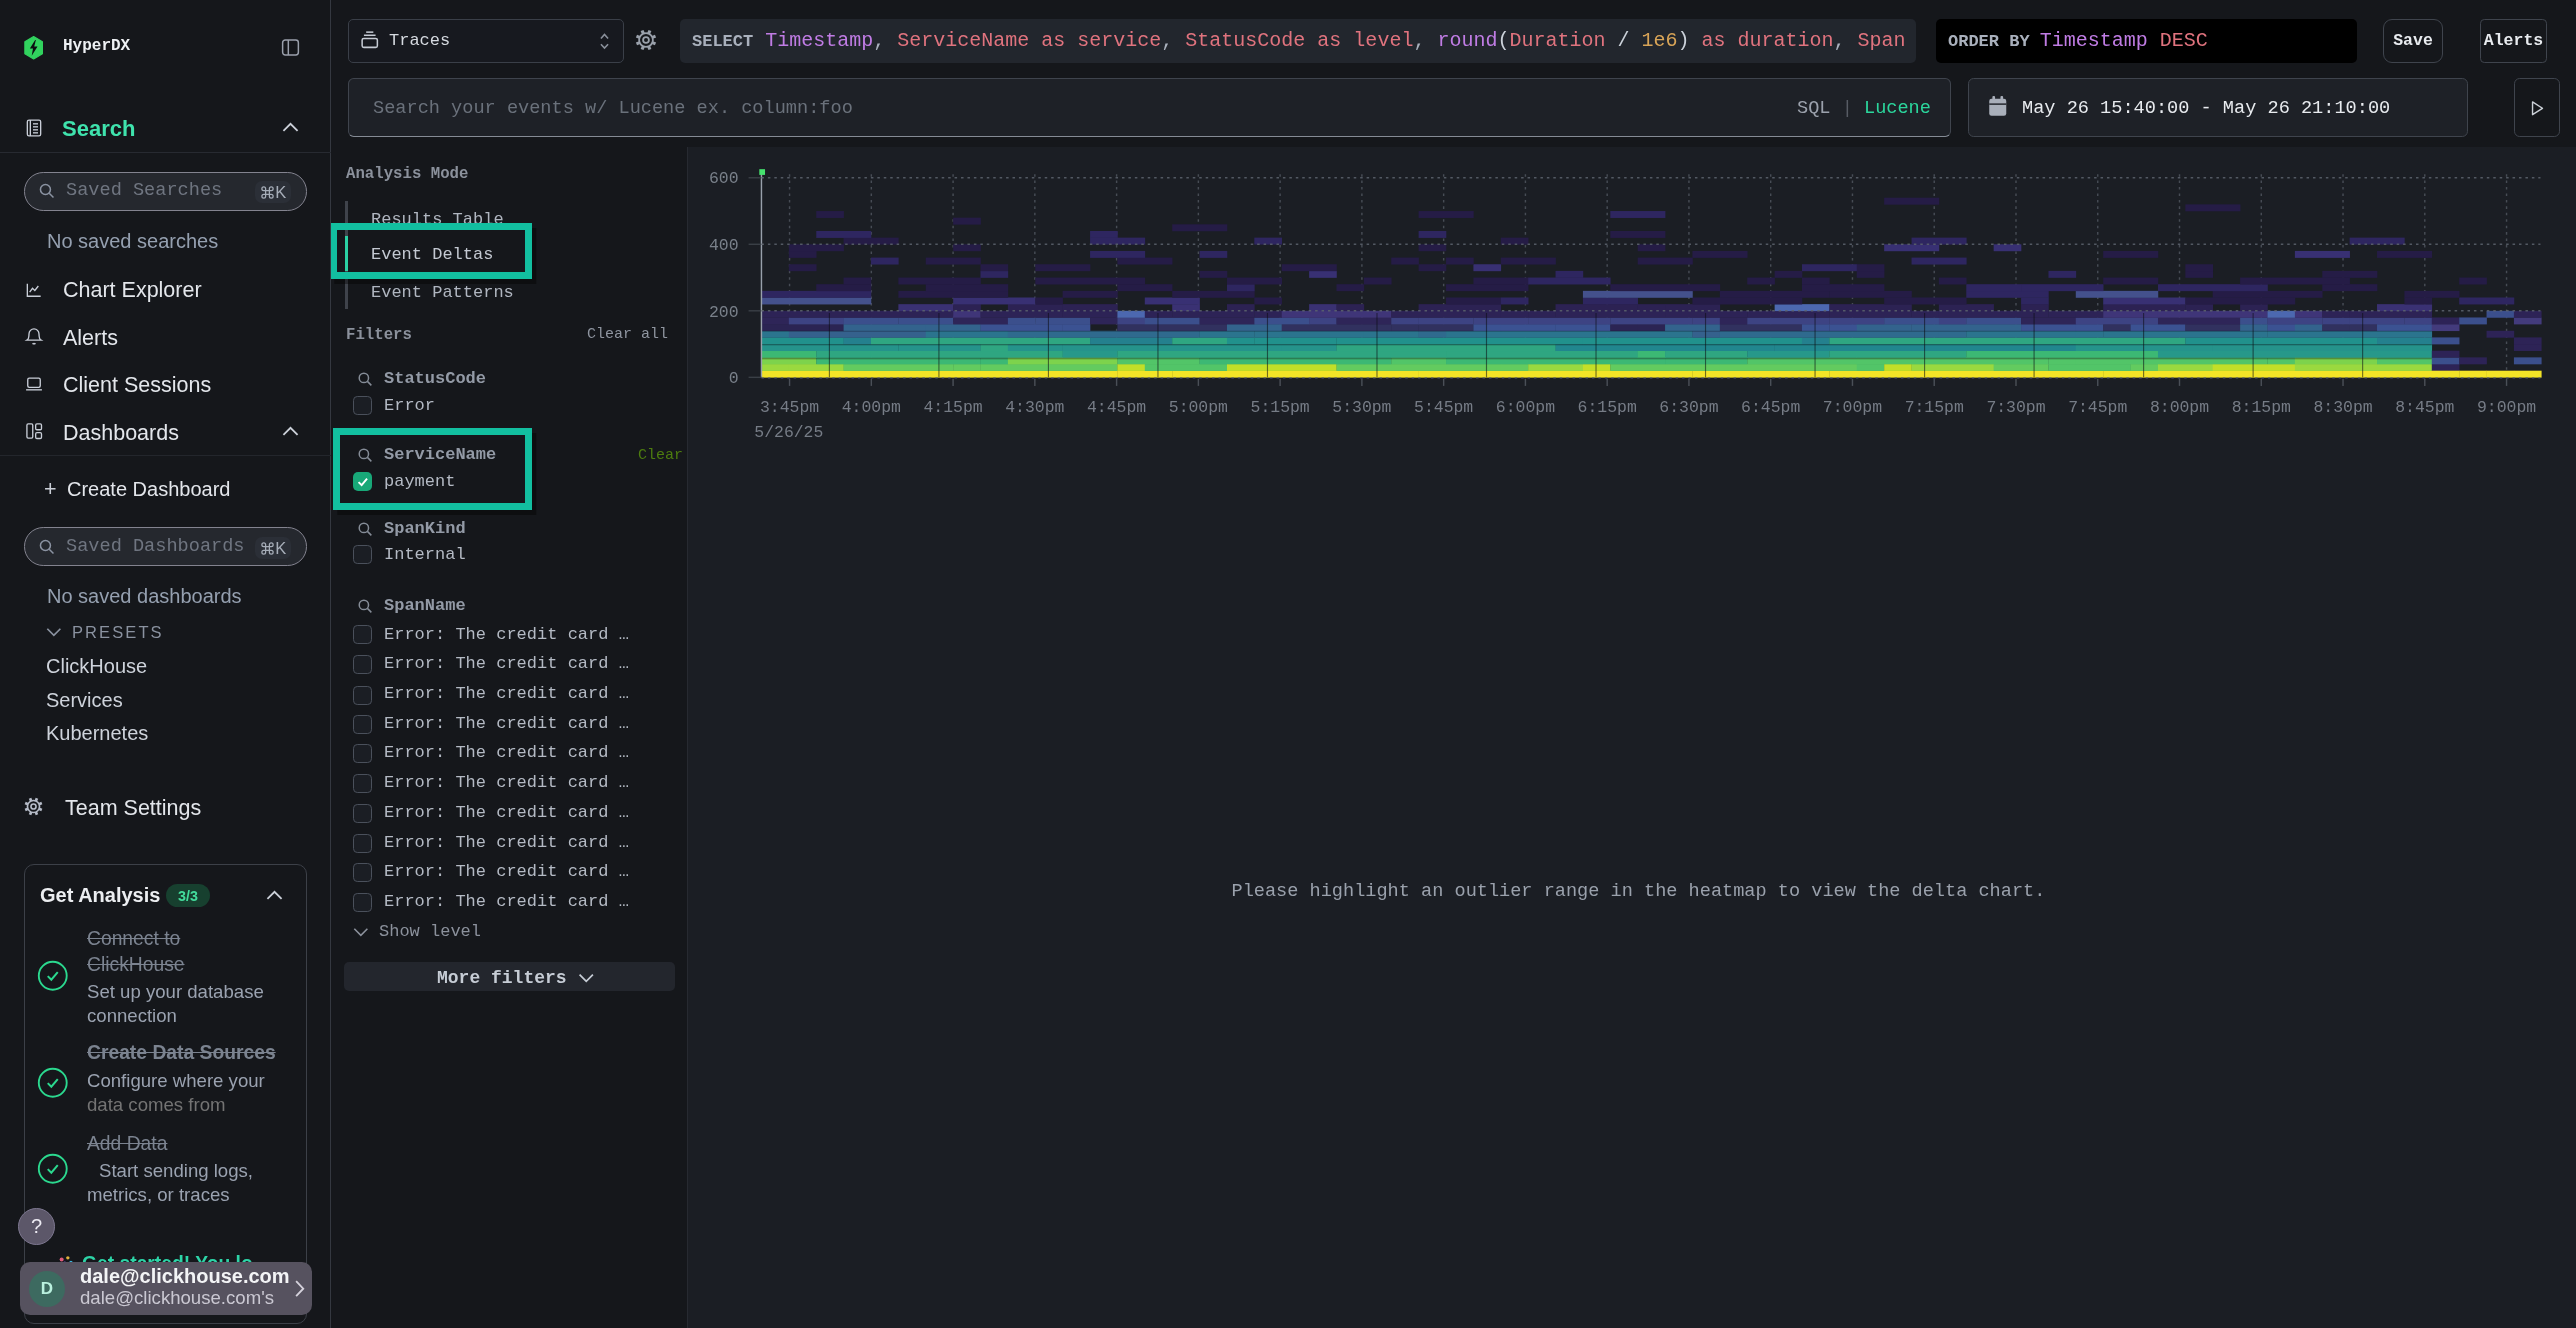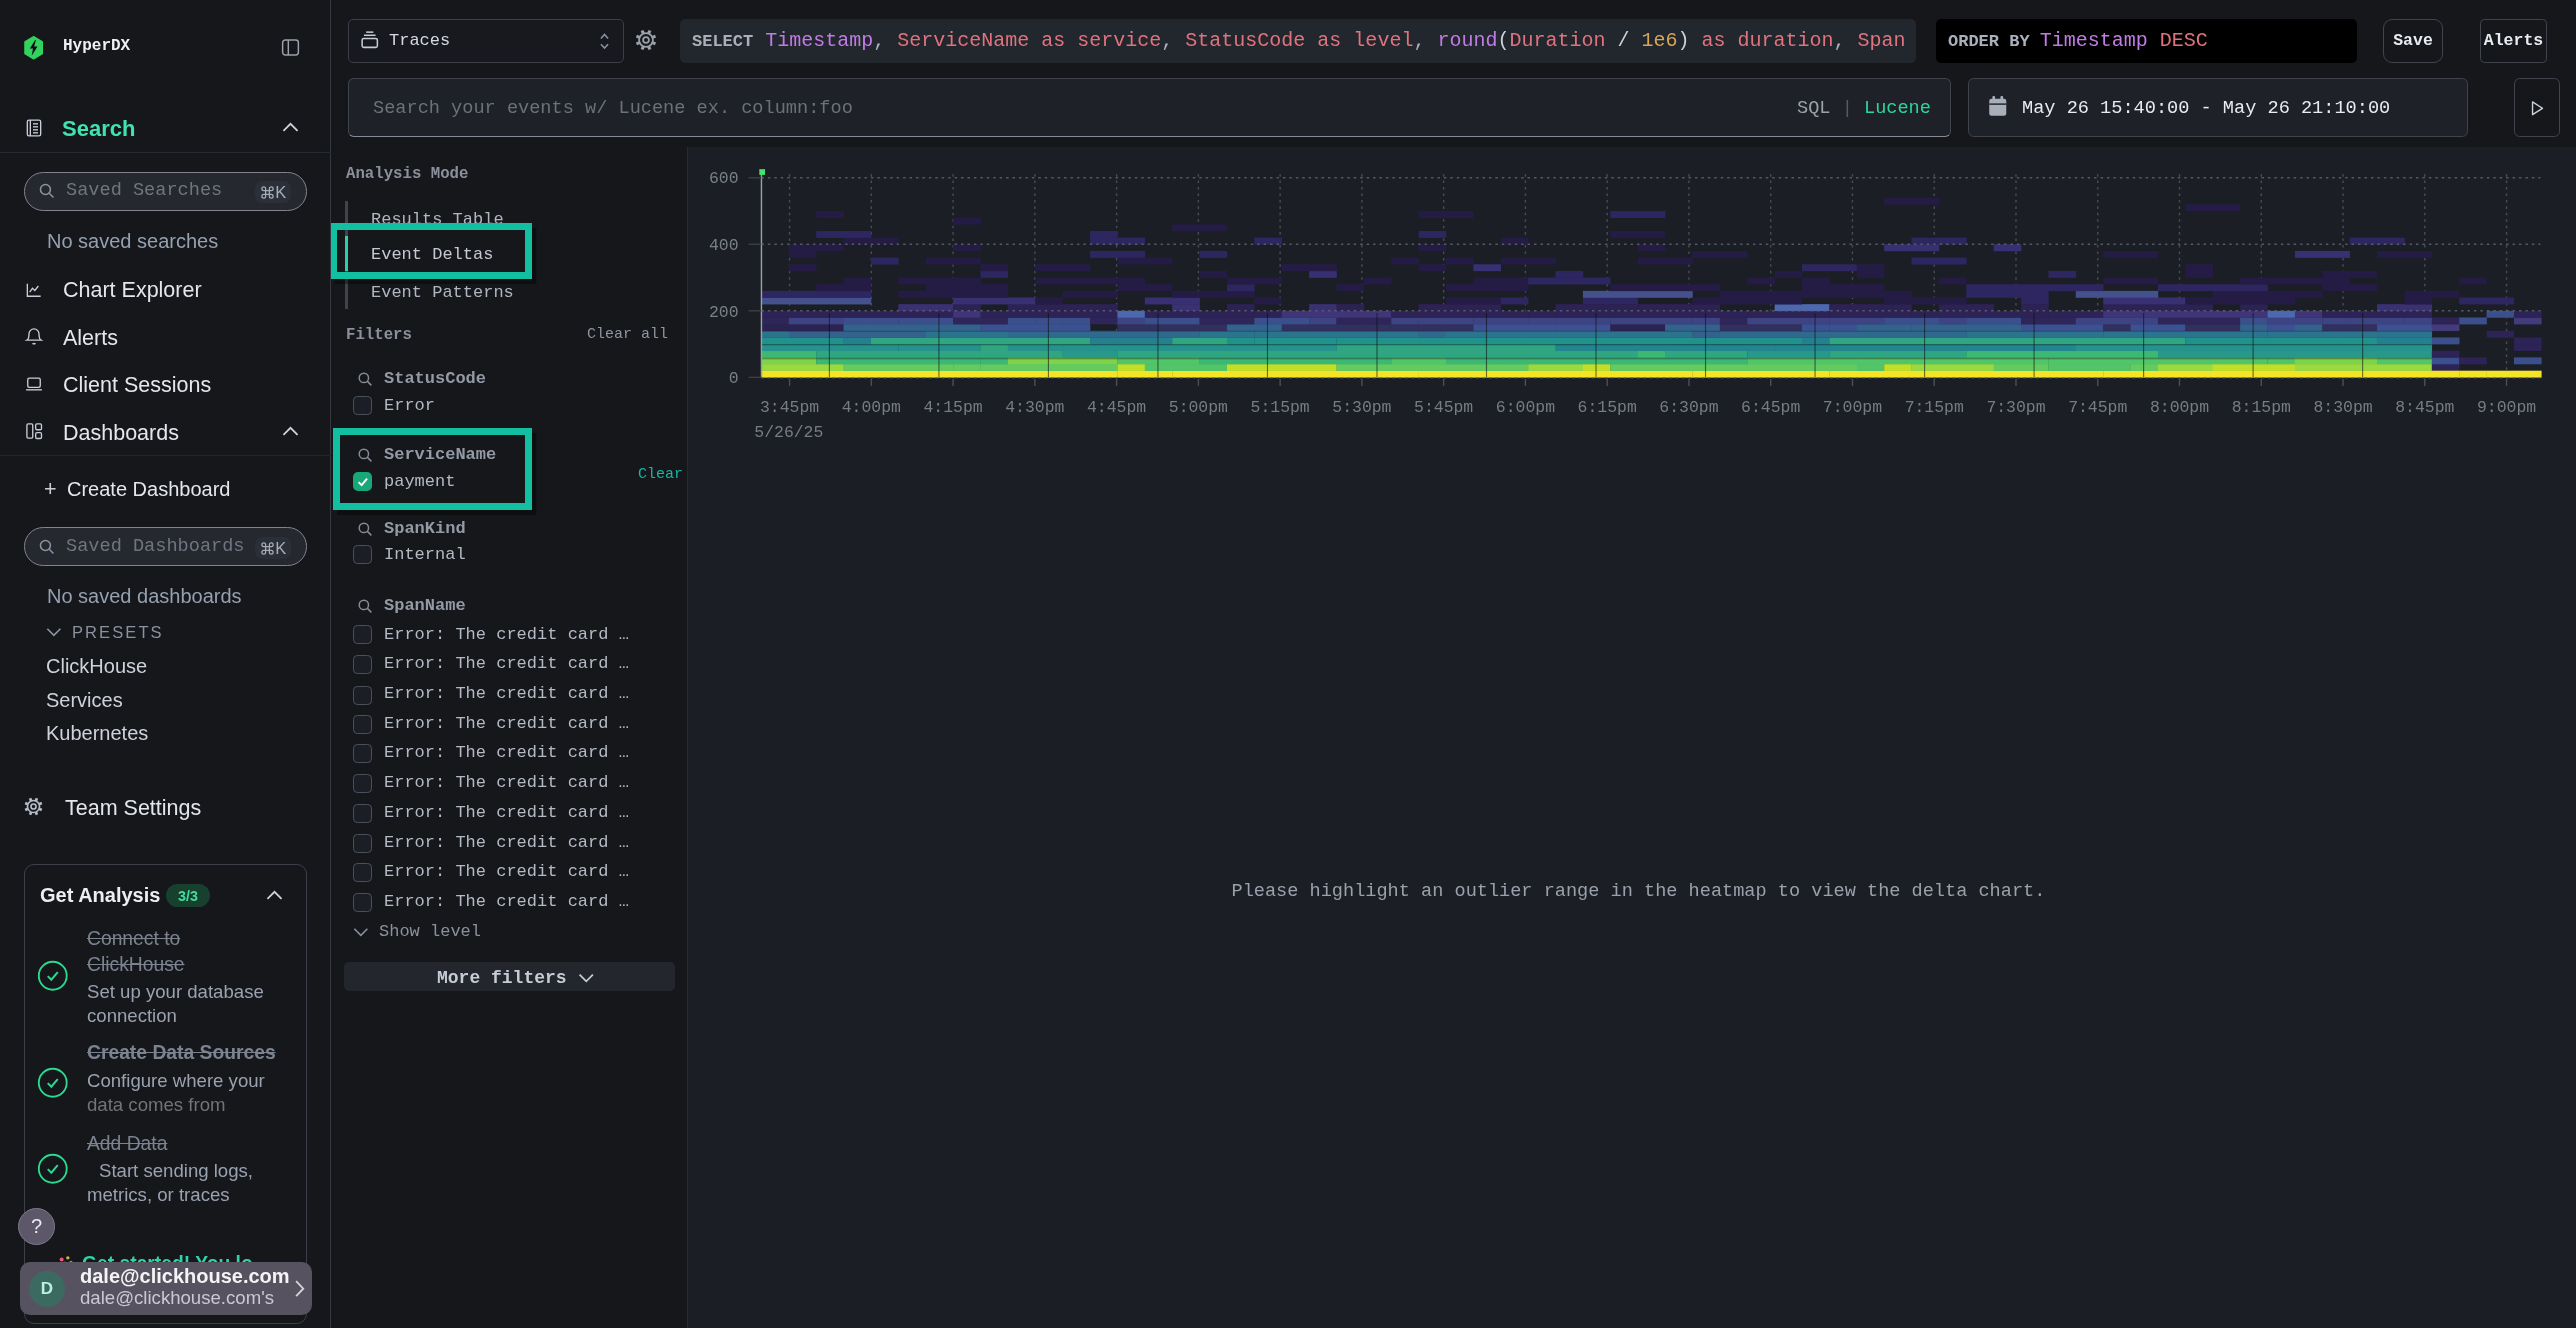--- a/index.html
+++ b/index.html
@@ -542,21 +542,21 @@
     </svg>
 <div class="flabel" style="top:369px;">StatusCode</div>
 <div class="cbox" style="left:353px; top:396px;"></div>
 <div class="itemtxt" style="top:396px;">Error</div>
 
 <svg class="abs" style="left:356px; top:446px;" width="18" height="18" viewBox="0 0 24 24" fill="none" stroke="#858c97" stroke-width="2">
       <circle cx="10.5" cy="10.5" r="6.2"></circle>
       <line x1="15.2" y1="15.2" x2="20.5" y2="20.5"></line>
     </svg>
 <div class="flabel" style="top:445px;">ServiceName</div>
-<div class="abs m" style="left:638px; top:466px; font-size:15px; color:#14b8a6;">Clear</div>
+<div class="abs m" style="left:638px; top:447px; font-size:15px; color:#4d7c0f;">Clear</div>
 <div class="cboxon" style="left:353px; top:472px;">
       <svg width="13.6" height="13.6" viewBox="0 0 24 24" fill="none" stroke="#ffffff" stroke-width="3.4">
         <polyline points="4.5,12.5 10,18 19.5,6.5"></polyline>
       </svg>
     </div>
 <div class="itemtxt" style="top:472px;font-family:Liberation Mono, monospace;">payment</div>
 
 <svg class="abs" style="left:356px; top:520px;" width="18" height="18" viewBox="0 0 24 24" fill="none" stroke="#858c97" stroke-width="2">
       <circle cx="10.5" cy="10.5" r="6.2"></circle>
       <line x1="15.2" y1="15.2" x2="20.5" y2="20.5"></line>

